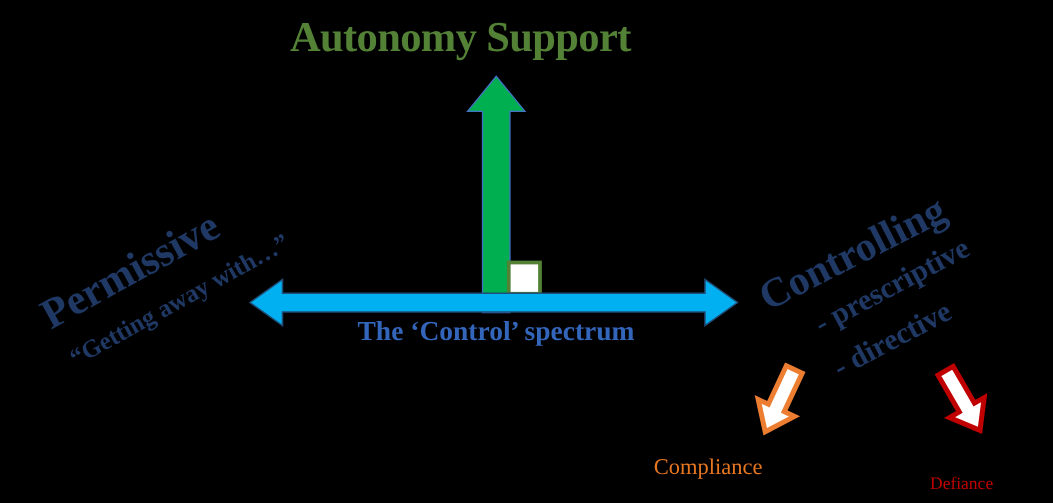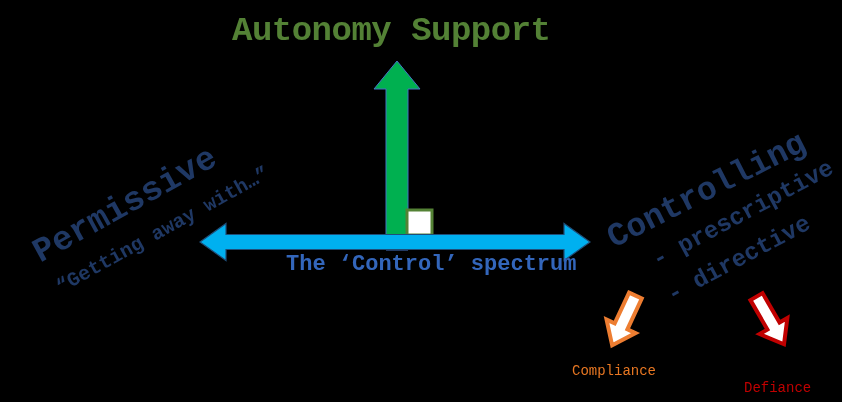--- a/index.html
+++ b/index.html
@@ -2,21 +2,21 @@
 <html style="--background: #000000; --title-green: #538135; --arrow-green: #00B050; --arrow-green-outline: #4472C4; --square-border-green: #548235; --axis-blue: #00B0F0; --axis-outline: #1F4E79; --navy-text: #1F3864; --spectrum-blue: #3366BB; --compliance-orange: #E87722; --arrow-orange: #ED7D31; --defiance-red: #C00000;"><head>
 <meta charset="utf-8">
 <style>
   html, body { margin: 0; padding: 0; background: #000; }
   .canvas {
     position: relative;
     width: 842px;
     height: 402px;
     background: var(--background, #000000);
     overflow: hidden;
-    font-family: Liberation Mono, monospace;
+    font-family: Liberation Serif, serif;
   }
   .abs { position: absolute; white-space: nowrap; }
   .title {
     left: 232px; top: 12px;
     font-size: 34px; font-weight: bold;
     color: var(--title-green, #538135);
     letter-spacing: -0.5px;
   }
   .svg-layer { position: absolute; left: 0; top: 0; }
   .green-arrow { fill: var(--arrow-green, #00B050); stroke: var(--arrow-green-outline, #4472C4); stroke-width: 1; }
@@ -50,22 +50,22 @@
     left: 654px; top: 248px;
     font-size: 24px; font-weight: 600;
     transform: rotate(-28deg); transform-origin: left center;
   }
   .directive {
     left: 669px; top: 283px;
     font-size: 24px; font-weight: 600;
     transform: rotate(-28deg); transform-origin: left center;
   }
   .compliance {
-    left: 572px; top: 363px;
-    font-size: 14px;
+    left: 523px; top: 363px;
+    font-size: 18px;
     color: var(--compliance-orange, #E87722);
   }
   .defiance {
     left: 744px; top: 380px;
     font-size: 14px;
     color: var(--defiance-red, #C00000);
   }
 </style>
 </head>
 <body>

